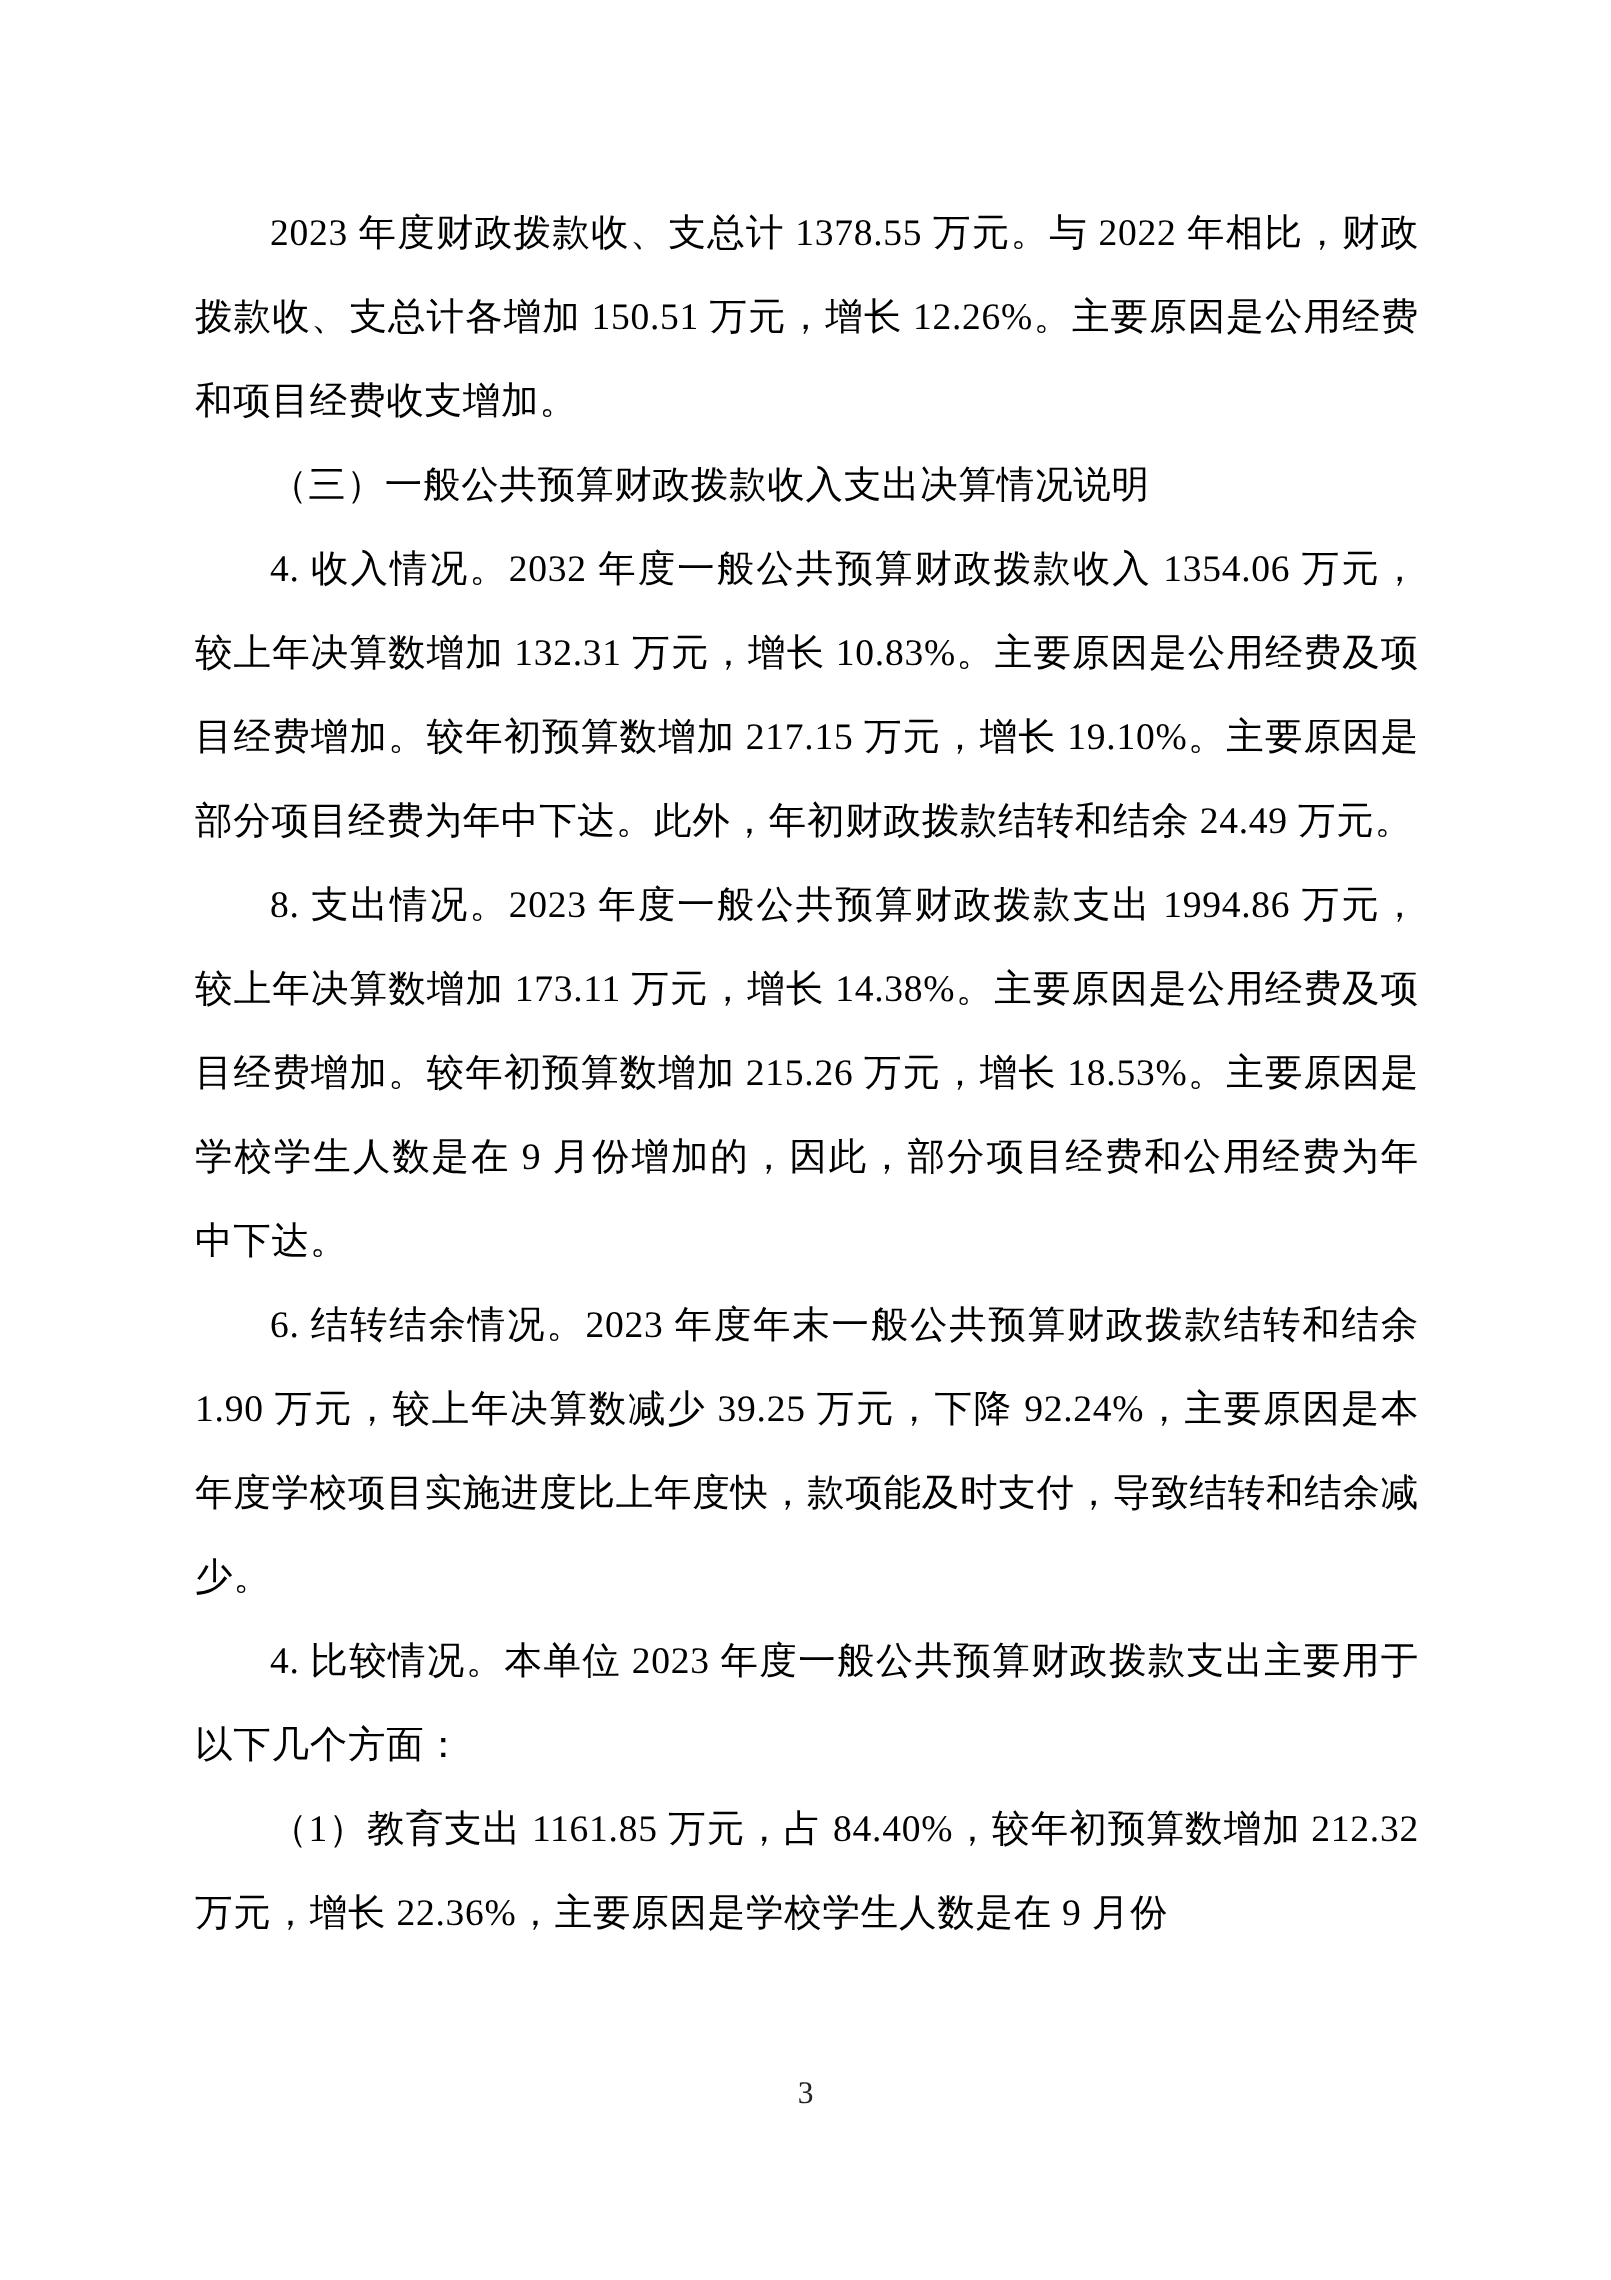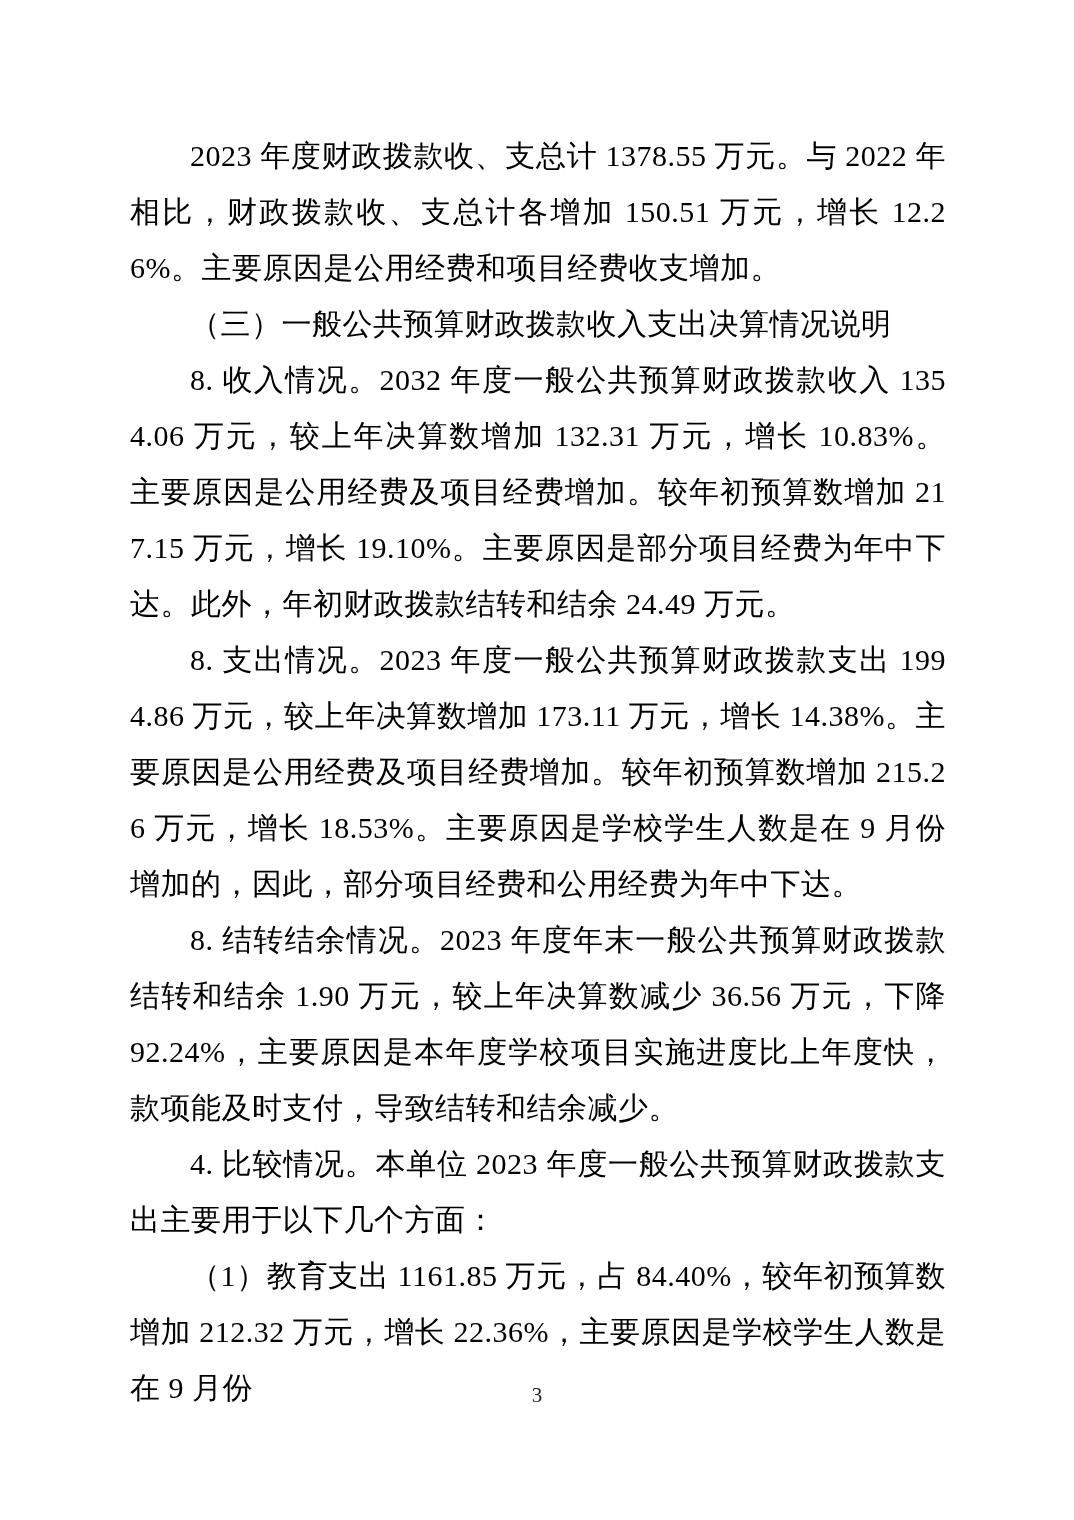--- a/index.html
+++ b/index.html
@@ -17,21 +17,21 @@
     overflow: hidden;
   }
   .doc-body {
     position: absolute;
     left: 130px;
     top: 128px;
     width: 816px;
   }
   .para {
     margin: 0;
-    font-size: 30px;
+    font-size: 25px;
     line-height: 56px;
     text-align: justify;
     text-justify: inter-ideograph;
     text-indent: 2em;
     letter-spacing: 0.5px;
     word-break: break-all;
   }
   .para.heading {
     font-weight: bold;
   }
@@ -49,20 +49,20 @@
     font-family: "Liberation Serif", "DejaVu Serif", serif;
   }
 </style>
 </head>
 <body>
 
 <div class="page">
   <div class="doc-body">
       <p class="para"><span class="run">2023 年度财政拨款收、支总计 1378.55 万元。与 2022 年相比，财政拨款收、支总计各增加 150.51 万元，增长 12.26%。主要原因是公用经费和项目经费收支增加。</span></p>
       <p class="para heading"><span class="run bold">（三）一般公共预算财政拨款收入支出决算情况说明</span></p>
-      <p class="para"><span class="run bold">8. 收入情况。</span><span class="run">2032 年度一般公共预算财政拨款收入 1354.06 万元，较上年决算数增加 132.31 万元，增长 10.83%。主要原因是公用经费及项目经费增加。较年初预算数增加 217.15 万元，增长 19.10%。主要原因是部分项目经费为年中下达。此外，年初财政拨款结转和结余 24.49 万元。</span></p>
+      <p class="para"><span class="run bold">4. 收入情况。</span><span class="run">2032 年度一般公共预算财政拨款收入 1354.06 万元，较上年决算数增加 132.31 万元，增长 10.83%。主要原因是公用经费及项目经费增加。较年初预算数增加 217.15 万元，增长 19.10%。主要原因是部分项目经费为年中下达。此外，年初财政拨款结转和结余 24.49 万元。</span></p>
       <p class="para"><span class="run bold">8. 支出情况。</span><span class="run">2023 年度一般公共预算财政拨款支出 1994.86 万元，较上年决算数增加 173.11 万元，增长 14.38%。主要原因是公用经费及项目经费增加。较年初预算数增加 215.26 万元，增长 18.53%。主要原因是学校学生人数是在 9 月份增加的，因此，部分项目经费和公用经费为年中下达。</span></p>
-      <p class="para"><span class="run bold">8. 结转结余情况。</span><span class="run">2023 年度年末一般公共预算财政拨款结转和结余 1.90 万元，较上年决算数减少 36.56 万元，下降 92.24%，主要原因是本年度学校项目实施进度比上年度快，款项能及时支付，导致结转和结余减少。</span></p>
+      <p class="para"><span class="run bold">6. 结转结余情况。</span><span class="run">2023 年度年末一般公共预算财政拨款结转和结余 1.90 万元，较上年决算数减少 39.25 万元，下降 92.24%，主要原因是本年度学校项目实施进度比上年度快，款项能及时支付，导致结转和结余减少。</span></p>
       <p class="para"><span class="run bold">4. 比较情况。</span><span class="run">本单位 2023 年度一般公共预算财政拨款支出主要用于以下几个方面：</span></p>
       <p class="para"><span class="run">（1）教育支出 1161.85 万元，占 84.40%，较年初预算数增加 212.32 万元，增长 22.36%，主要原因是学校学生人数是在 9 月份</span></p>
     </div>
   <div class="page-footer">3</div>
 </div>
 
 </body></html>

